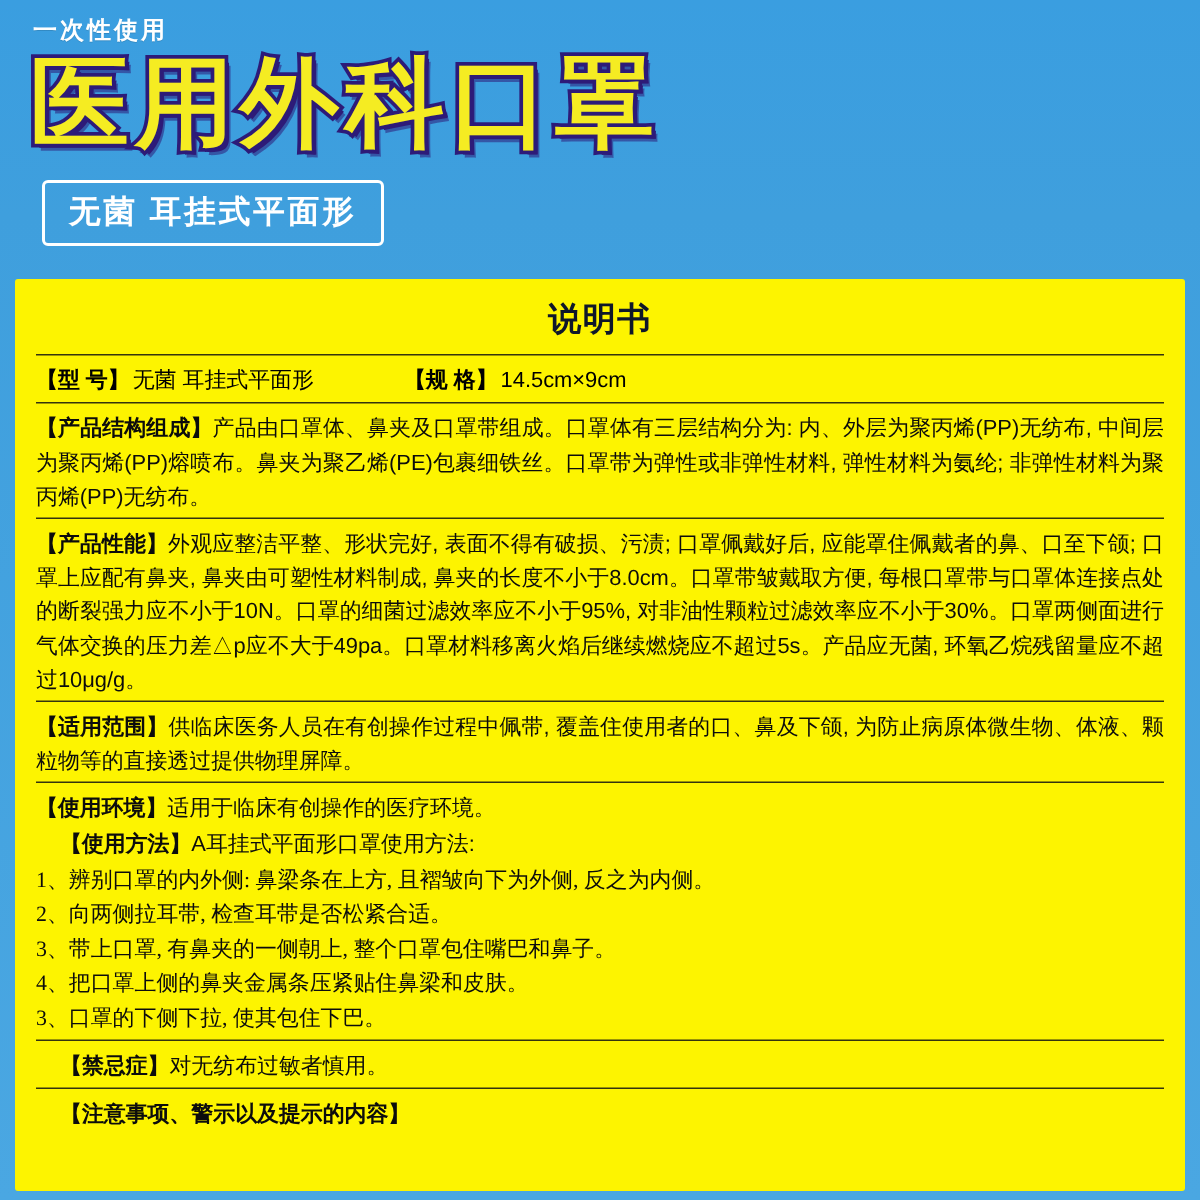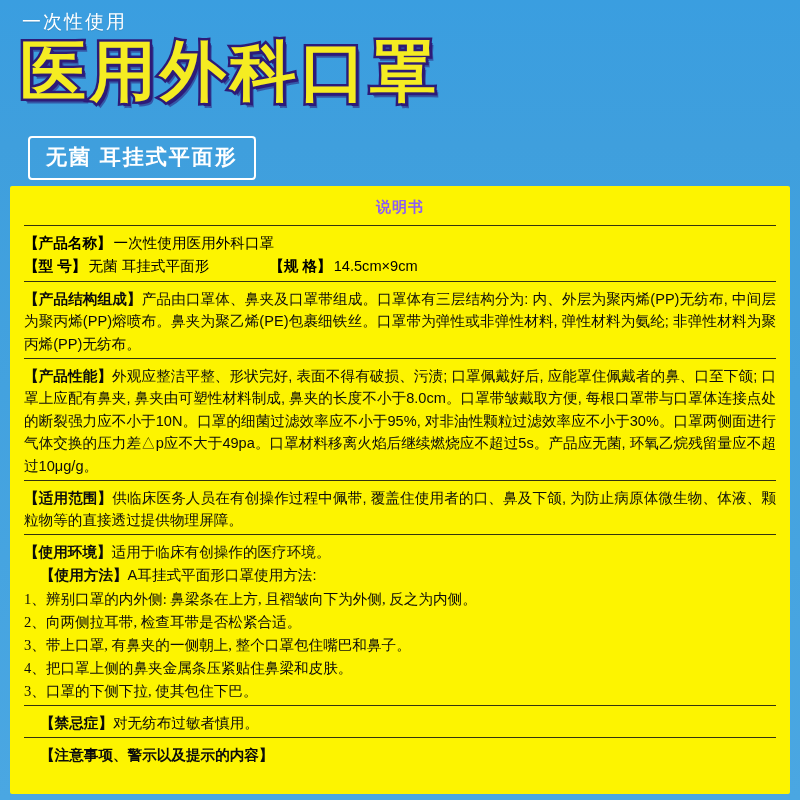--- a/index.html
+++ b/index.html
@@ -16,30 +16,30 @@
     width: 800px;
     height: 800px;
     background: linear-gradient(180deg, #3a9ee0 0%, #3f9fdd 18%, #4aa7e2 100%);
   }
 
   
   .header {
     padding: 10px 18px 0 18px;
   }
   .eyebrow {
-    font-size: 19px;
-    font-weight: normal;
+    font-size: 16px;
+    font-weight: bold;
     color: #ffffff;
     letter-spacing: 2px;
     line-height: 1.1;
     margin: 2px 0 4px 4px;
     text-shadow: 0 1px 0 rgba(0,0,0,0.12);
   }
   .title-wrap {
-    margin: 2px 0 16px 2px;
+    margin: 2px 0 3px 2px;
   }
   .big-title {
     display: inline-block;
     font-size: 66px;
     font-weight: bold;
     letter-spacing: 4px;
     line-height: 1.05;
     color: #f5ec22;
     -webkit-text-stroke: 5px #2d1b78;
     paint-order: stroke fill;
@@ -68,23 +68,23 @@
     right: 10px;
     top: 186px;
     bottom: 6px;
     background: #fdf400;
     border-radius: 2px;
     padding: 10px 14px 8px 14px;
     overflow: hidden;
   }
   .doc-title {
     text-align: center;
-    font-size: 15px;
+    font-size: 22px;
     font-weight: bold;
-    color: #8b5cf6;
+    color: #0f172a;
     margin: 2px 0 8px 0;
     letter-spacing: 1px;
   }
   .sep {
     height: 1px;
     background: #111;
     opacity: 0.85;
     margin: 2px 0 6px 0;
   }
   .row {
@@ -123,24 +123,20 @@
     <div class="title-wrap">
       <span class="big-title">医用外科口罩</span>
     </div>
     <span class="subtitle-pill">无菌 耳挂式平面形</span>
   </div>
 
   <div class="doc">
     <div class="doc-title">说明书</div>
     <div class="sep"></div>
 
-    <div class="kv-line">
-      <span class="k">【产品名称】</span>
-      <span class="v">一次性使用医用外科口罩</span>
-    </div>
 
     <div class="kv-line">
       <span class="k">【型    号】</span>
       <span class="v">无菌 耳挂式平面形</span>
       <span class="k2">【规    格】</span>
       <span class="v">14.5cm×9cm</span>
     </div>
 
     <div class="sep"></div>
 

